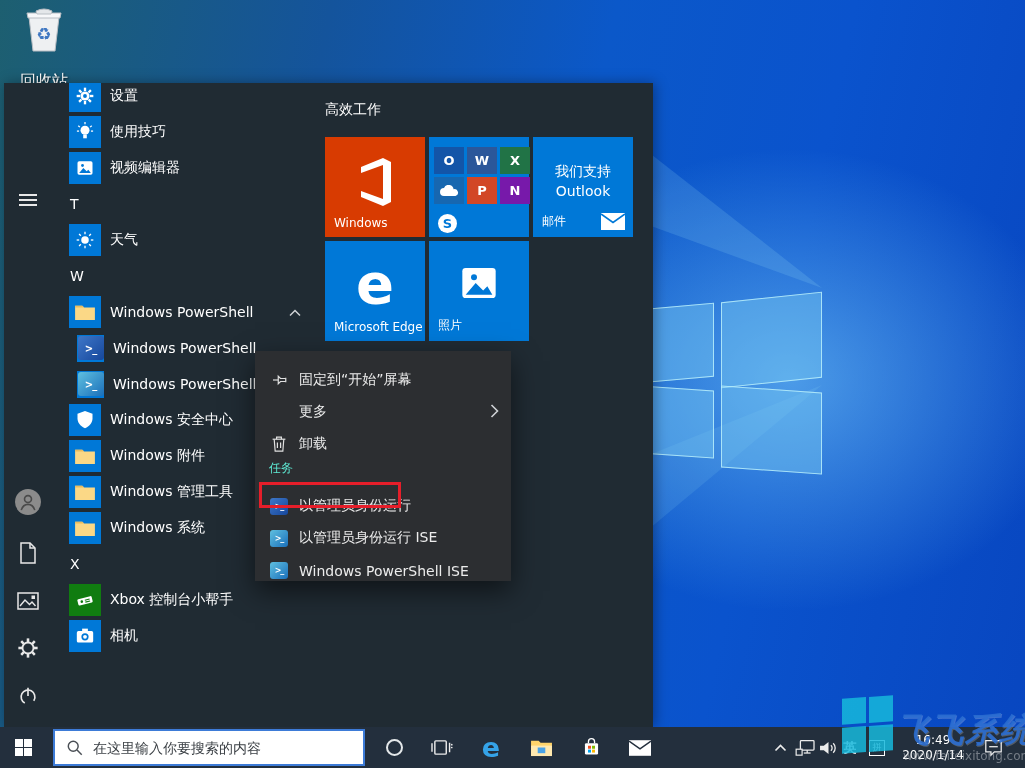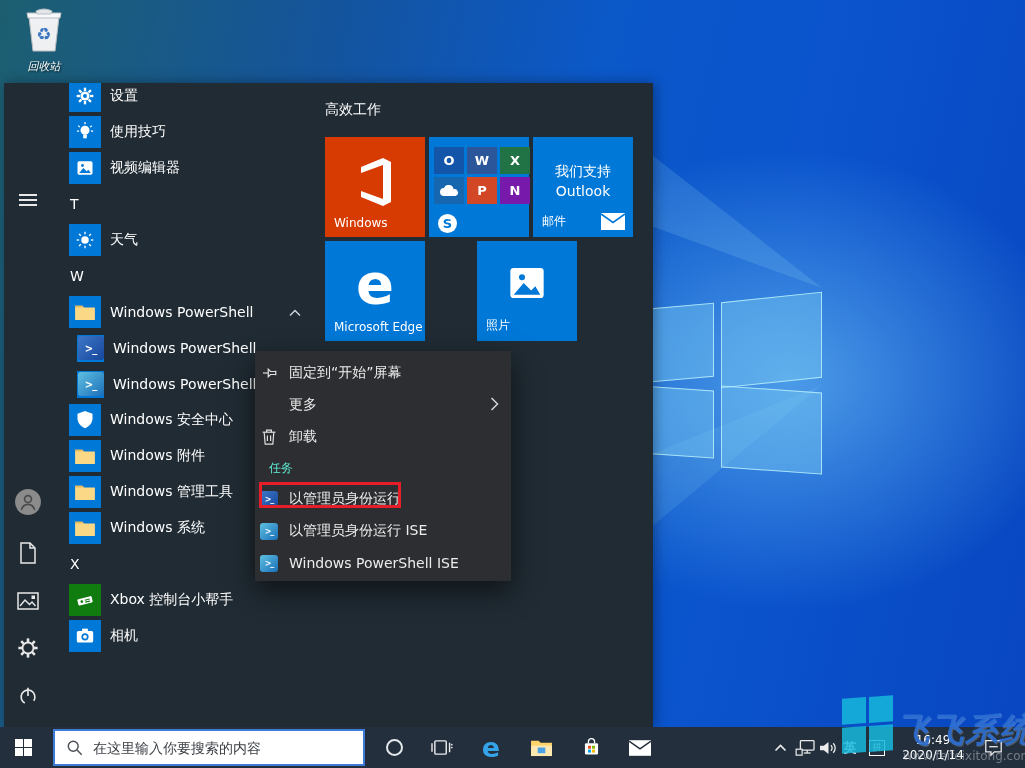--- a/index.html
+++ b/index.html
@@ -12,21 +12,21 @@
   }
   
   .pane { position:absolute; background:rgba(125,205,242,.42); border:1px solid rgba(190,242,252,.8); z-index:1; }
   .pane.tl { left:640px; top:306px; width:74px; height:74px; transform:skewY(-5deg); }
   .pane.tr { left:721px; top:297px; width:101px; height:86px; transform:skewY(-6deg); }
   .pane.bl { left:640px; top:388px; width:74px; height:68px; transform:skewY(4deg); }
   .pane.br { left:721px; top:389px; width:101px; height:82px; transform:skewY(4deg); }
   .beams { position:absolute; left:560px; top:83px; width:265px; height:520px; z-index:0; }
   
   .recycle { position:absolute; left:14px; top:7px; width:60px; text-align:center; z-index:1; }
-  .recycle .rb-label { color:#fff; font-size:11px; margin-top:2px; text-shadow:1px 1px 2px rgba(0,0,0,.8);font-style:italic; }
+  .recycle .rb-label { color:#fff; font-size:16px; margin-top:14px; text-shadow:1px 1px 2px rgba(0,0,0,.8); }
   
   .start-menu { position:absolute; left:4px; top:83px; width:649px; height:644px; background:#202b33; z-index:3; box-shadow:2px 0 12px rgba(0,0,0,.35);text-align:center; }
   .rail { position:absolute; left:0; top:0; width:48px; height:100%; }
   .rail-btn { position:absolute; left:0; width:48px; height:40px; display:flex; align-items:center; justify-content:center; }
   .burger span { display:block; width:18px; height:2px; background:#e8e8e8; margin:3px 0; }
   
   .app-list { position:absolute; left:48px; top:0; width:265px; height:100%; overflow:hidden; }
   .app-rows { margin-top:-5px; }
   .row { height:36px; display:flex; align-items:center; padding:0 8px 0 17px; color:#fff; font-size:14px; }
   .row.sub { padding-left:25px; }
@@ -40,32 +40,32 @@
   .ps-badge.ise { background:linear-gradient(135deg,#5fc0e0,#1b6fba); }
   .ps-badge.tiny { width:18px; height:17px; font-size:8px; }
   
   .tiles-title { position:absolute; left:325px; top:101px; color:#fff; font-size:14px; z-index:4; }
   .tile { position:absolute; width:100px; height:100px; background:#0078d7; color:#fff; z-index:4; }
   .tile .t-label { position:absolute; left:9px; bottom:7px; font-size:12px; }
   .tile.office { left:325px; top:137px; background:#d83b01; }
   .tile.officeapps { left:429px; top:137px; }
   .tile.mailtile { left:533px; top:137px; }
   .tile.edge { left:325px; top:241px; }
-  .tile.photos { left:429px; top:241px;margin-left:48px; }
+  .tile.photos { left:429px; top:241px; }
   .office-logo { position:absolute; left:26px; top:16px; }
   .mini-grid { position:absolute; left:5px; top:10px; display:grid; grid-template-columns:repeat(3,30px); grid-auto-rows:27px; gap:3px; }
   .mini { display:flex; align-items:center; justify-content:center; color:#fff; font-weight:bold; font-size:13px; }
   .skype { position:absolute; left:9px; top:77px; width:19px; height:19px; border-radius:50%; background:#fff; color:#0078d7; font-weight:bold; font-size:13px; display:flex; align-items:center; justify-content:center; }
   .mail-promo { position:absolute; left:0; top:24px; width:100%; text-align:center; font-size:14px; line-height:20px; }
   .mail-env { position:absolute; right:8px; bottom:7px; }
   .edge-e { position:absolute; left:0; top:10px; width:100%; text-align:center; font-size:56px; font-weight:bold; }
   .photos-ic { position:absolute; left:30px; top:22px; }
   
   .ctx { position:absolute; left:255px; top:351px; width:256px; height:230px; background:#2c2e31; z-index:6; box-shadow:0 10px 26px rgba(0,0,0,.55); padding-top:6px; }
-  .ctx-item { height:32px; display:flex; align-items:center; padding:0 12px 0 4px; color:#ececec; font-size:14px; }
+  .ctx-item { height:32px; display:flex; align-items:flex-end; padding:0 12px 0 14px; color:#ececec; font-size:14px; }
   .ctx-item .ci { width:20px; min-width:20px; margin-right:10px; display:flex; align-items:center; justify-content:center; }
   .ctx-item .more-chev { margin-left:auto; }
   .ctx-hdr { height:30px; display:flex; align-items:center; padding-left:14px; color:#5eead4; font-size:12px; }
   .ctx-hl { position:absolute; left:4px; top:131px; width:142px; height:26px; border:3px solid #e61e2a; pointer-events:none; }
   
   .taskbar { position:absolute; left:0; top:727px; width:1025px; height:41px; background:#232f3d; z-index:7; }
   .tb-start { position:absolute; left:0; top:0; width:46px; height:41px; display:flex; align-items:center; justify-content:center; }
   .winlogo { display:grid; grid-template-columns:8px 8px; grid-auto-rows:8px; gap:1px; }
   .winlogo span { background:#fff; }
   .search-wrap { position:absolute; left:53px; top:2px; width:312px; height:37px; background:#fff; border:2px solid #3d7bd7; display:flex; align-items:center; }

